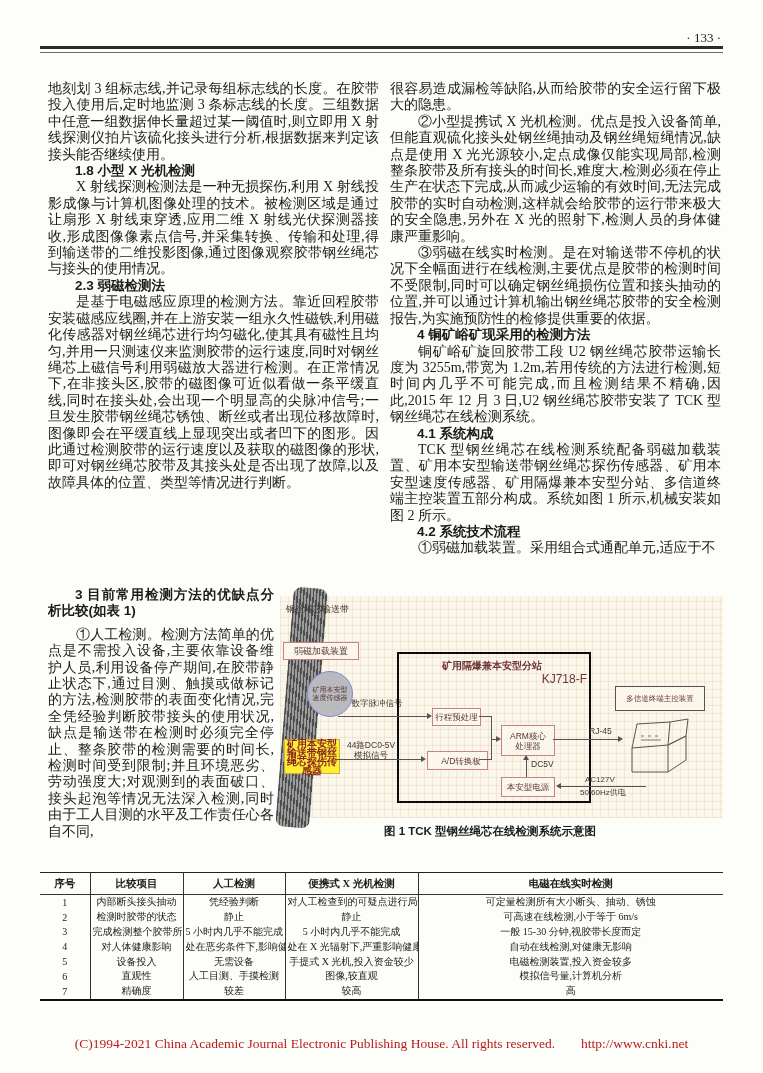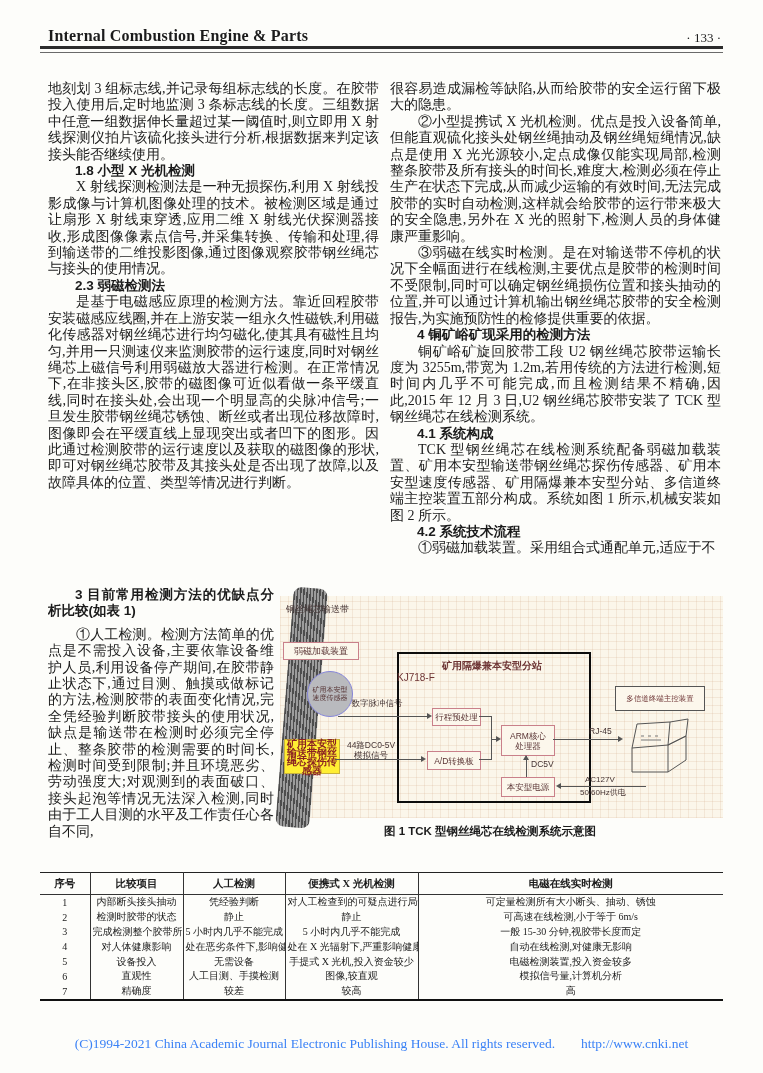--- a/index.html
+++ b/index.html
@@ -38,21 +38,21 @@
         font-size:8.5px;line-height:10px;}
   .circle{position:absolute;left:27px;top:75px;width:46px;height:46px;border-radius:50%;
           border:1px solid #8585d8;background:#b9babe;color:#533;
           display:flex;align-items:center;justify-content:center;text-align:center;
           font-size:7px;line-height:8px;padding:2px;box-sizing:border-box;}
   .flaw{position:absolute;left:4px;top:143px;width:54px;height:33px;background:#ffee33;
         border:1px solid #c8b23c;color:#8b2222;display:flex;align-items:center;justify-content:center;
         text-align:center;font-size:10px;line-height:9px;font-weight:bold;}
   .station{position:absolute;left:117px;top:56px;width:190px;height:147px;border:2.5px solid #0c0c0c;}
   .st-title{position:absolute;left:117px;top:63px;width:190px;text-align:center;font-size:10px;color:#6e3535;font-weight:bold;}
-  .st-model{position:absolute;left:117px;top:76px;width:190px;text-align:left;font-size:10px;color:#6e3535;}
+  .st-model{position:absolute;left:117px;top:76px;width:190px;text-align:right;font-size:12px;color:#6e3535;}
   .ln{position:absolute;background:#555;}
   .ar{position:absolute;width:0;height:0;border:3px solid transparent;}
   .ar-r{border-left:5px solid #555;border-top-width:3px;border-bottom-width:3px;}
   .ar-l{border-right:5px solid #555;}
   .ar-u{border-bottom:5px solid #555;border-left-width:3px;border-right-width:3px;}
   .termbox{position:absolute;left:335px;top:90px;width:88px;height:23px;border:1px solid #555;
            background:#fcf7ec;color:#6e3535;display:flex;align-items:center;justify-content:center;
            font-size:7.5px;}
   .siglab{position:absolute;color:#433;font-size:8.5px;text-align:center;line-height:9.5px;}
 
@@ -66,29 +66,28 @@
             font-size:10px;table-layout:fixed;}
   table.cmp th,table.cmp td{border-left:1px solid #333;border-right:1px solid #333;
             text-align:center;vertical-align:middle;padding:0 2px;overflow:hidden;white-space:nowrap;}
   table.cmp th{border-top:1.5px solid #222;border-bottom:1px solid #333;height:21px;font-size:10.5px;}
   table.cmp td{height:14.8px;}
   table.cmp tr:last-child td{border-bottom:2.5px solid #111;}
   table.cmp th:first-child,table.cmp td:first-child{border-left:none;}
   table.cmp th:last-child,table.cmp td:last-child{border-right:none;}
   .cw0{width:50px;}.cw1{width:93px;}.cw2{width:102px;}.cw3{width:133px;}.cw4{width:305px;}
 
-  .footer{position:absolute;left:0;width:763px;top:1036px;text-align:center;color:#3b82f6;
+  .footer{position:absolute;left:0;width:763px;top:1036px;text-align:center;color:#b91c1c;
           font-size:13.5px;display:flex;justify-content:center;gap:26px;}
 </style>
 </head>
 <body>
 
 <div class="page">
 
-  <div class="journal">Internal Combustion Engine &amp; Parts</div>
   <div class="pageno">· 133 ·</div>
   <div class="rule1"></div>
   <div class="rule2"></div>
 
   <div class="col" id="col-left">
     <p class="cont">地刻划 3 组标志线,并记录每组标志线的长度。在胶带投入使用后,定时地监测 3 条标志线的长度。三组数据中任意一组数据伸长量超过某一阈值时,则立即用 X 射线探测仪拍片该硫化接头进行分析,根据数据来判定该接头能否继续使用。</p>
     <p class="h">1.8 小型 X 光机检测</p>
     <p>X 射线探测检测法是一种无损探伤,利用 X 射线投影成像与计算机图像处理的技术。被检测区域是通过让扇形 X 射线束穿透,应用二维 X 射线光伏探测器接收,形成图像像素点信号,并采集转换、传输和处理,得到输送带的二维投影图像,通过图像观察胶带钢丝绳芯与接头的使用情况。</p>
     <p class="h">2.3 弱磁检测法</p>
     <p>是基于电磁感应原理的检测方法。靠近回程胶带安装磁感应线圈,并在上游安装一组永久性磁铁,利用磁化传感器对钢丝绳芯进行均匀磁化,使其具有磁性且均匀,并用一只测速仪来监测胶带的运行速度,同时对钢丝绳芯上磁信号利用弱磁放大器进行检测。在正常情况下,在非接头区,胶带的磁图像可近似看做一条平缓直线,同时在接头处,会出现一个明显高的尖脉冲信号;一旦发生胶带钢丝绳芯锈蚀、断丝或者出现位移故障时,图像即会在平缓直线上显现突出或者凹下的图形。因此通过检测胶带的运行速度以及获取的磁图像的形状,即可对钢丝绳芯胶带及其接头处是否出现了故障,以及故障具体的位置、类型等情况进行判断。</p>
@@ -122,21 +121,21 @@
     <div class="siglab" style="left:58px;top:145px;width:66px;">
       <span style="display:block;">44路DC0-5V</span>
       <span style="display:block;">模拟信号</span>
     </div>
 
     <div class="station"></div>
     <div class="st-title">矿用隔爆兼本安型分站</div>
     <div class="st-model">KJ718-F</div>
 
     <div class="dbox" style="left:152px;top:112px;width:47px;height:16px;">行程预处理</div>
-    <div class="dbox" style="left:147px;top:155px;width:52px;height:17px;">A/D转换板</div>
+    <div class="dbox" style="left:147px;top:155px;width:52px;height:17px;padding-left:7px;">A/D转换板</div>
     <div class="dbox" style="left:221px;top:129px;width:52px;height:29px;flex-direction:column;">
       <span>ARM核心</span>
       <span>处理器</span>
     </div>
     <div class="dbox" style="left:221px;top:181px;width:52px;height:18px;">本安型电源</div>
 
     <div class="siglab" style="left:251px;top:164px;">DC5V</div>
     <div class="siglab" style="left:309px;top:131px;">RJ-45</div>
     <div class="siglab" style="left:305px;top:179px;font-size:8px;">AC127V</div>
     <div class="siglab" style="left:300px;top:192px;font-size:8px;">50/60Hz供电</div>

